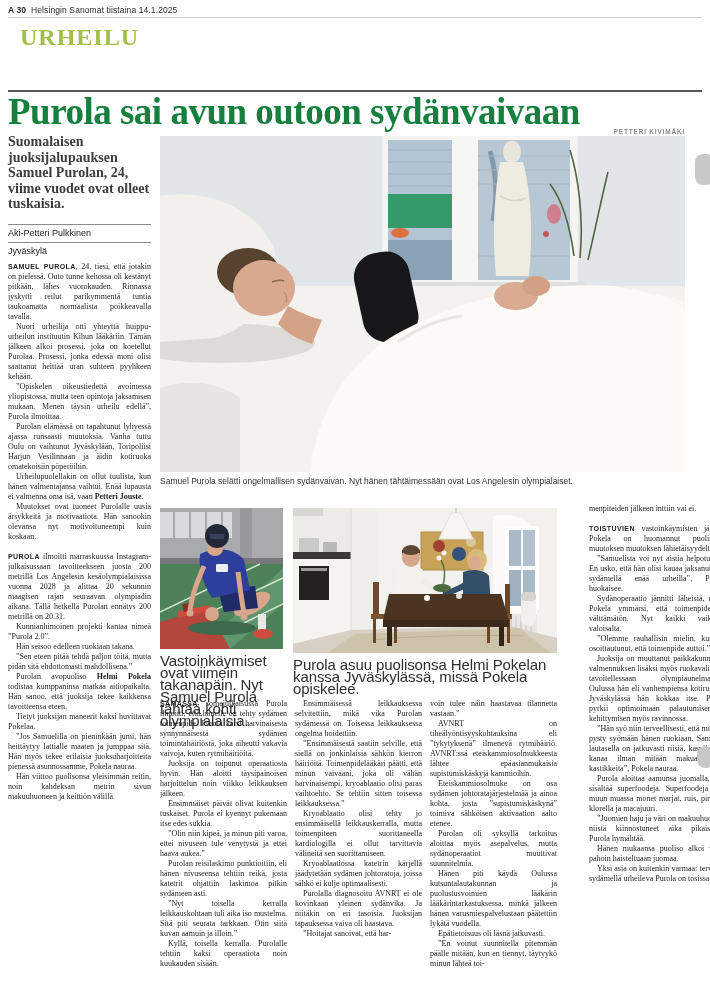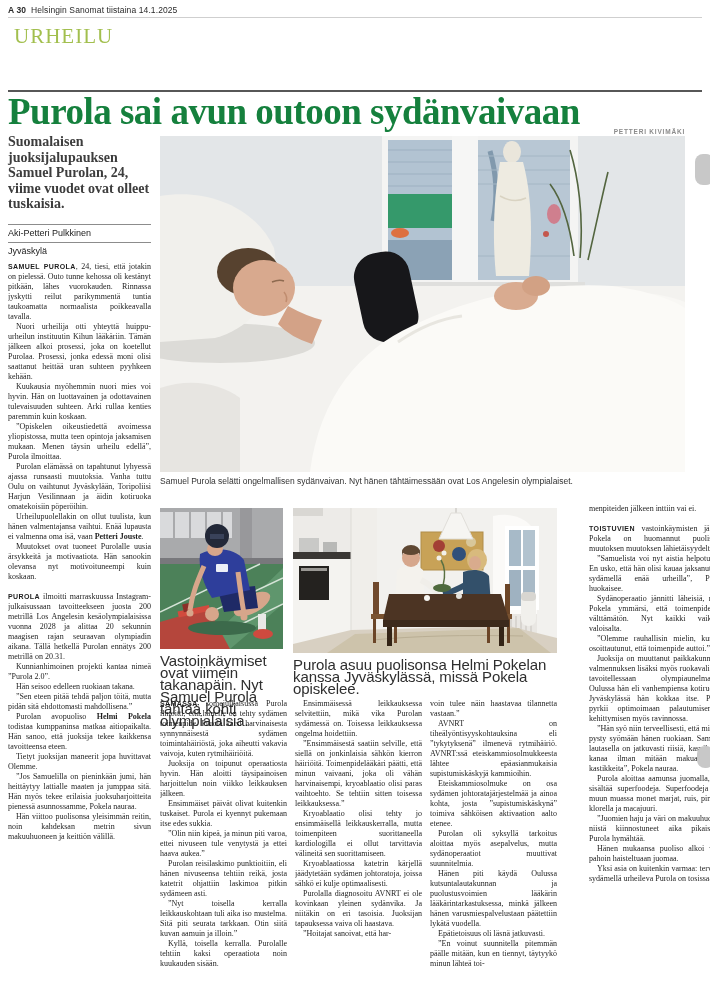--- a/index.html
+++ b/index.html
@@ -2,22 +2,22 @@
 <html><head>
 <meta charset="utf-8">
 <style>
   html,body{margin:0;padding:0;background:#ffffff;}
   #page{position:relative;width:710px;height:1000px;background:#fff;overflow:hidden;
         font-family:"Liberation Sans",sans-serif;color:#1f1f1f;}
   
   .edition-line{position:absolute;top:5px;left:8px;font-size:8.5px;color:#2a2a2a;letter-spacing:.1px;}
   .edition-line b{margin-right:5px;}
   .rule-top{position:absolute;top:17px;left:8px;right:8px;height:1px;background:#cfcfcf;}
-  .section-label{position:absolute;top:24px;left:14px;font-family:"Liberation Serif",serif;
-        font-weight:normal;font-size:21px;letter-spacing:1px;color:#a2bf4e;}
+  .section-label{position:absolute;top:24px;left:20px;font-family:"Liberation Serif",serif;
+        font-weight:bold;font-size:24px;letter-spacing:1px;color:#a2bf4e;}
   .rule-head{position:absolute;top:90px;left:8px;right:8px;height:2px;background:#575757;}
   .headline{position:absolute;top:94px;left:8px;width:696px;font-family:"Liberation Serif",serif;
         font-weight:bold;font-size:37px;line-height:36px;letter-spacing:-0.5px;color:#15803d;white-space:nowrap;}
   .credit{position:absolute;top:128px;left:160px;width:525px;text-align:right;font-size:6.5px;
         color:#8b8b8b;letter-spacing:.8px;font-weight:bold;}
   
   .lede{position:absolute;left:8px;top:134px;width:143px;font-family:"Liberation Serif",serif;
         font-weight:bold;font-size:14px;line-height:15.5px;color:#3d3d3d;}
   .byline-block{position:absolute;left:8px;top:224px;width:143px;}
   .byline-rule{height:1px;background:#8c8c8c;}
@@ -273,31 +273,30 @@
         <circle cx="134" cy="90" r="3" fill="#f6f5f1"></circle>
         <circle cx="166" cy="88" r="3" fill="#e4e2dc"></circle>
       </g>
     </svg>
   </div>
   <div class="small-caption" id="cap-home">Purola asuu puolisonsa Helmi Pokelan kanssa Jyväskylässä, missä Pokela opiskelee.</div>
 
   <div class="col" id="col1">
       <p class="leadp"><span class="lead">SAMUEL PUROLA</span>, 24, tiesi, että jotakin on pielessä. Outo tunne kehossa oli kestänyt pitkään, lähes vuorokauden. Rinnassa jyskytti reilut parikymmentä tuntia taukoamatta normaalista poikkeavalla tavalla.</p>
       <p>Nuori urheilija otti yhteyttä huippu-urheilun instituutin Kihun lääkäriin. Tämän jälkeen alkoi prosessi, joka on koetellut Purolaa. Prosessi, jonka edessä moni olisi saattanut heittää uran suhteen pyyhkeen kehään.</p>
-      <p>Kuukausia myöhemmin nuori mies voi hyvin. Hän on luottavainen ja odottavainen tulevaisuuden suhteen. Arki rullaa kenties paremmin kuin koskaan.</p>
       <p>”Opiskelen oikeustiedettä avoimessa yliopistossa, mutta teen opintoja jaksamisen mukaan. Menen täysin urheilu edellä”, Purola ilmoittaa.</p>
       <p>Purolan elämässä on tapahtunut lyhyessä ajassa runsaasti muutoksia. Vanha tuttu Oulu on vaihtunut Jyväskylään, Toripoliisi Harjun Vesilinnaan ja äidin kotiruoka omatekoisiin pöperöihin.</p>
       <p>Urheilupuolellakin on ollut tuulista, kun hänen valmentajansa vaihtui. Enää lupausta ei valmenna oma isä, vaan <b>Petteri Jouste</b>.</p>
       <p>Muutokset ovat tuoneet Purolalle uusia ärsykkeitä ja motivaatiota. Hän sanookin olevansa nyt motivoituneempi kuin koskaan.</p>
       <p class="leadp gap"><span class="lead">PUROLA</span> ilmoitti marraskuussa Instagram-julkaisussaan tavoitteekseen juosta 200 metrillä Los Angelesin kesäolympialaisissa vuonna 2028 ja alittaa 20 sekunnin maagisen rajan seuraavan olympiadin aikana. Tällä hetkellä Purolan ennätys 200 metrillä on 20.31.</p>
       <p>Kunnianhimoinen projekti kantaa nimeä ”Purola 2.0”.</p>
       <p>Hän seisoo edelleen ruokiaan takana.</p>
       <p>”Sen eteen pitää tehdä paljon töitä, mutta pidän sitä ehdottomasti mahdollisena.”</p>
       <p>Purolan avopuoliso <b>Helmi Pokela</b> todistaa kumppaninsa matkaa aitiopaikalta. Hän sanoo, että juoksija tekee kaikkensa tavoitteensa eteen.</p>
-      <p>Tietyt juoksijan maneerit jopa huvittavat Olemme.</p>
+      <p>Tietyt juoksijan maneerit kaksi huvittavat Pokelaa.</p>
       <p>”Jos Samuelilla on pieninkään jumi, hän heittäytyy lattialle maaten ja jumppaa sitä. Hän myös tekee erilaisia juoksuharjoitteita pienessä asunnossamme, Pokela nauraa.</p>
       <p>Hän viittoo puolisonsa yleisimmän reitin, noin kahdeksan metrin sivun makuuhuoneen ja keittiön välillä.</p>
     </div>
   <div class="col" id="col2">
       <p class="leadp"><span class="lead">SAMASSA</span> somejulkaisussa Purola ilmoitti, että hänelle on tehty sydämen toimenpide. Purola kärsi harvinaisesta synnynnäisestä sydämen toimintahäiriöstä, joka aiheutti vakavia vaivoja, kuten rytmihäiriöitä.</p>
       <p>Juoksija on toipunut operaatiosta hyvin. Hän aloitti täysipainoisen harjoittelun noin viikko leikkauksen jälkeen.</p>
       <p>Ensimmäiset päivät olivat kuitenkin tuskaiset. Purola ei kyennyt pukemaan itse edes sukkia.</p>
       <p>”Olin niin kipeä, ja minun piti varoa, ettei nivuseen tule venytystä ja ettei haava aukea.”</p>
       <p>Purolan reisilaskimo punktioitiin, eli hänen nivuseensa tehtiin reikä, josta katetrit ohjattiin laskimoa pitkin sydämeen asti.</p>
       <p>”Nyt toisella kerralla leikkauskohtaan tuli aika iso mustelma. Sitä piti seurata tarkkaan. Otin siitä kuvan aamuin ja illoin.”</p>

